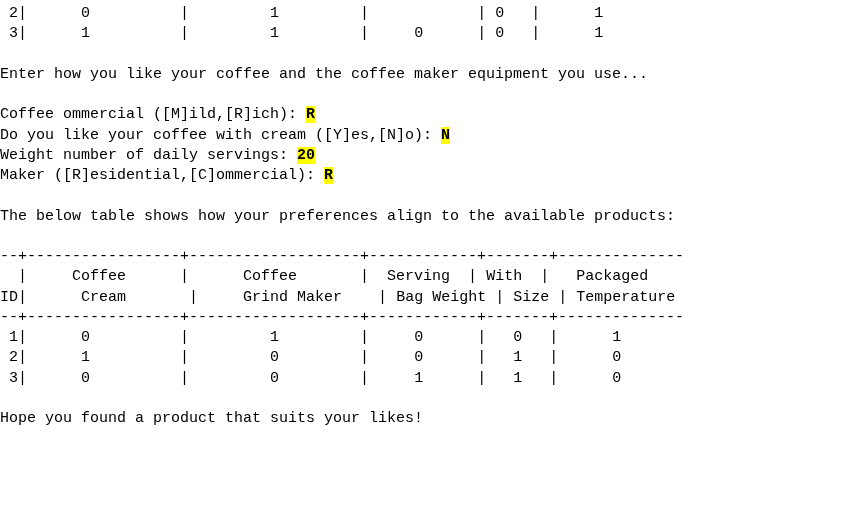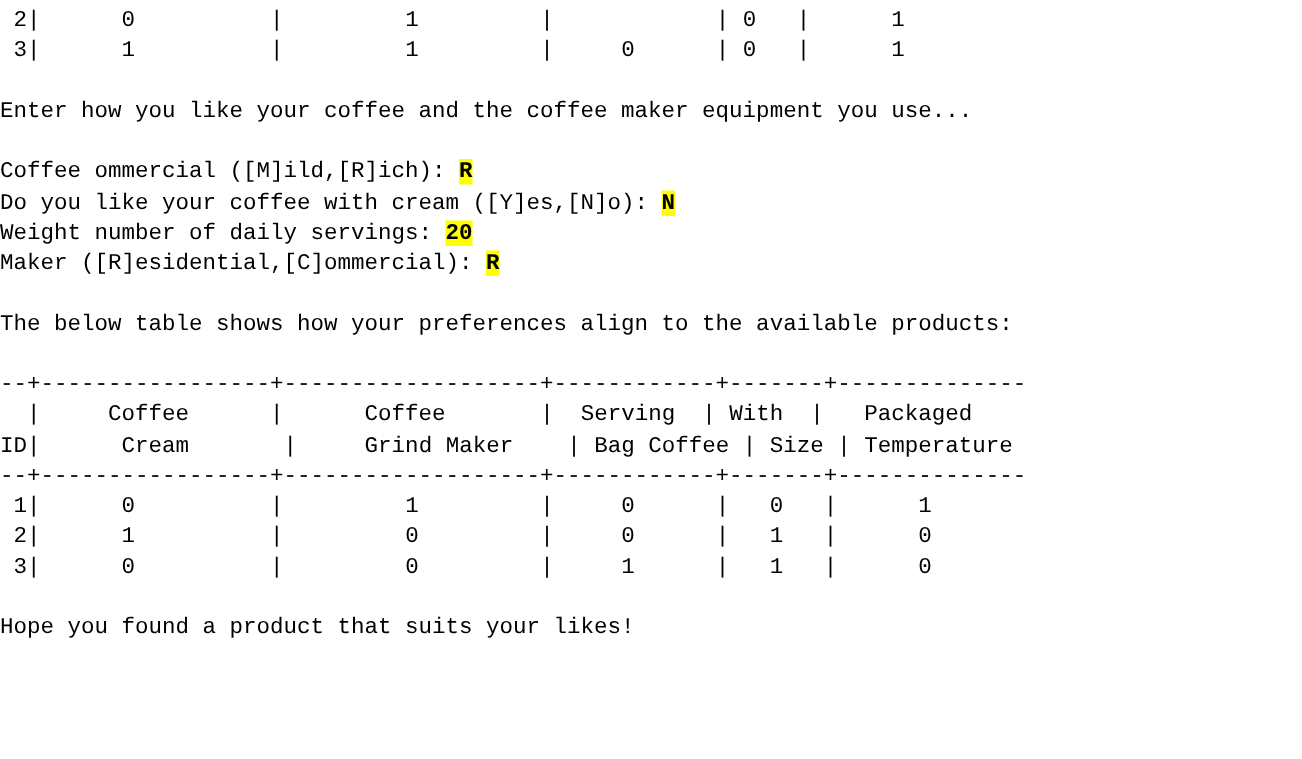--- a/index.html
+++ b/index.html
@@ -30,20 +30,20 @@
 
 <span><span>Coffee ommercial ([M]ild,[R]ich): </span><span class="hl">R</span></span>
 <span><span>Do you like your coffee with cream ([Y]es,[N]o): </span><span class="hl">N</span></span>
 <span><span>Weight number of daily servings: </span><span class="hl">20</span></span>
 <span><span>Maker ([R]esidential,[C]ommercial): </span><span class="hl">R</span></span>
 
 <span>The below table shows how your preferences align to the available products:</span>
 
 <span>--+-----------------+-------------------+------------+-------+--------------</span>
 <span>  |     <span>Coffee</span>      |      <span>Coffee</span>       |  <span>Serving</span>  | <span>With</span>  |   <span>Packaged</span></span>
-<span><span>ID</span>|      <span>Cream</span>       |     <span>Grind Maker</span>    | <span>Bag Coffee</span> | <span>Size</span> | <span>Temperature</span></span>
+<span><span>ID</span>|      <span>Cream</span>       |     <span>Grind Maker</span>    | <span>Bag Weight</span> | <span>Size</span> | <span>Temperature</span></span>
 <span>--+-----------------+-------------------+------------+-------+--------------</span>
 <span> <span>1</span>|      <span>0</span>          |         <span>1</span>         |     <span>0</span>      |   <span>0</span>   |      <span>1</span></span>
 <span> <span>2</span>|      <span>1</span>          |         <span>0</span>         |     <span>0</span>      |   <span>1</span>   |      <span>0</span></span>
 <span> <span>3</span>|      <span>0</span>          |         <span>0</span>         |     <span>1</span>      |   <span>1</span>   |      <span>0</span></span>
 
 <span>Hope you found a product that suits your likes!</span>
 </div>
 
 </body></html>

